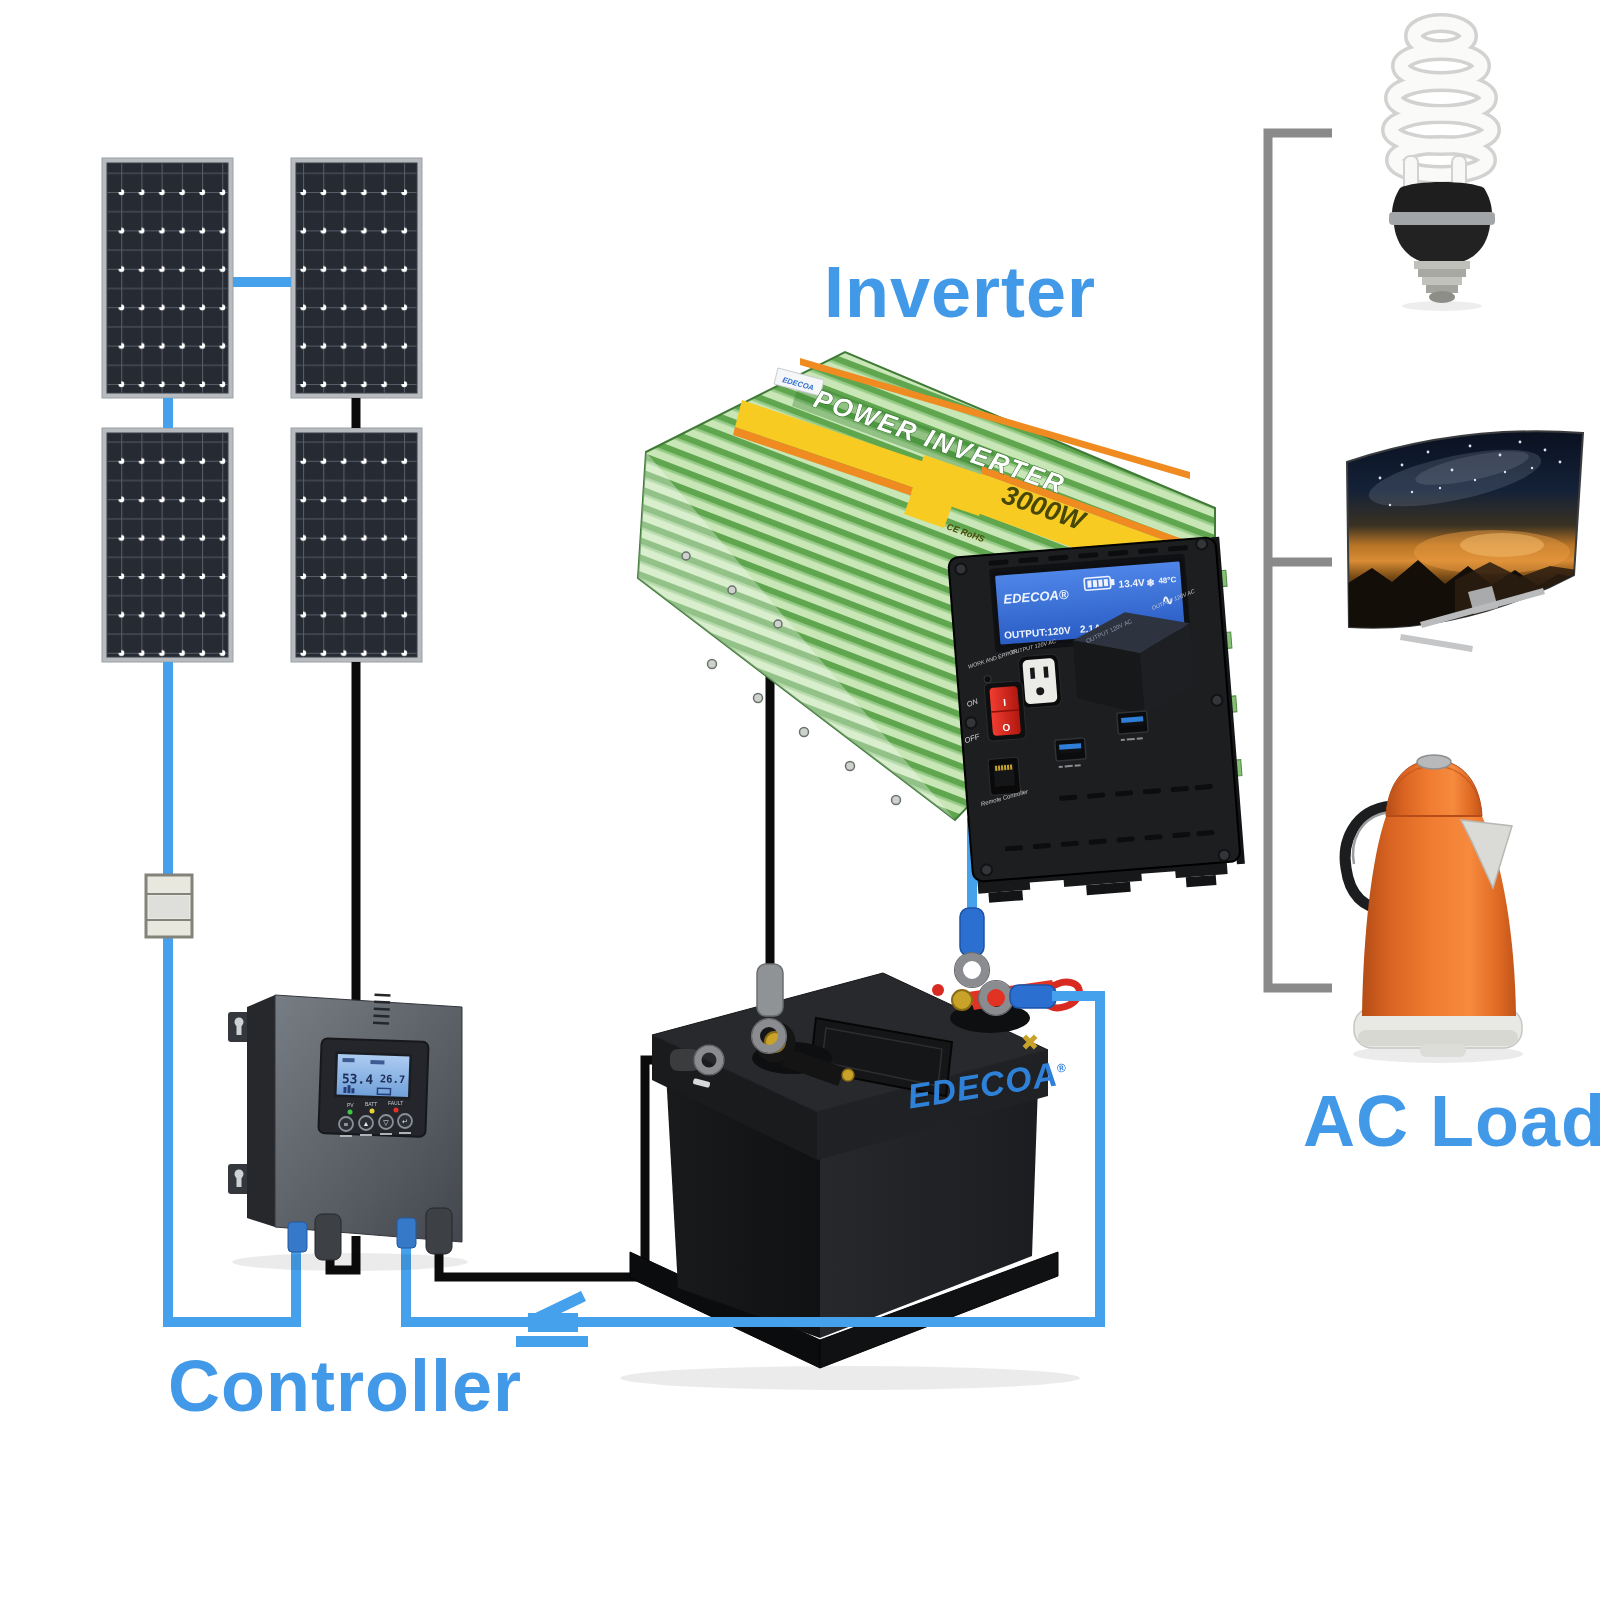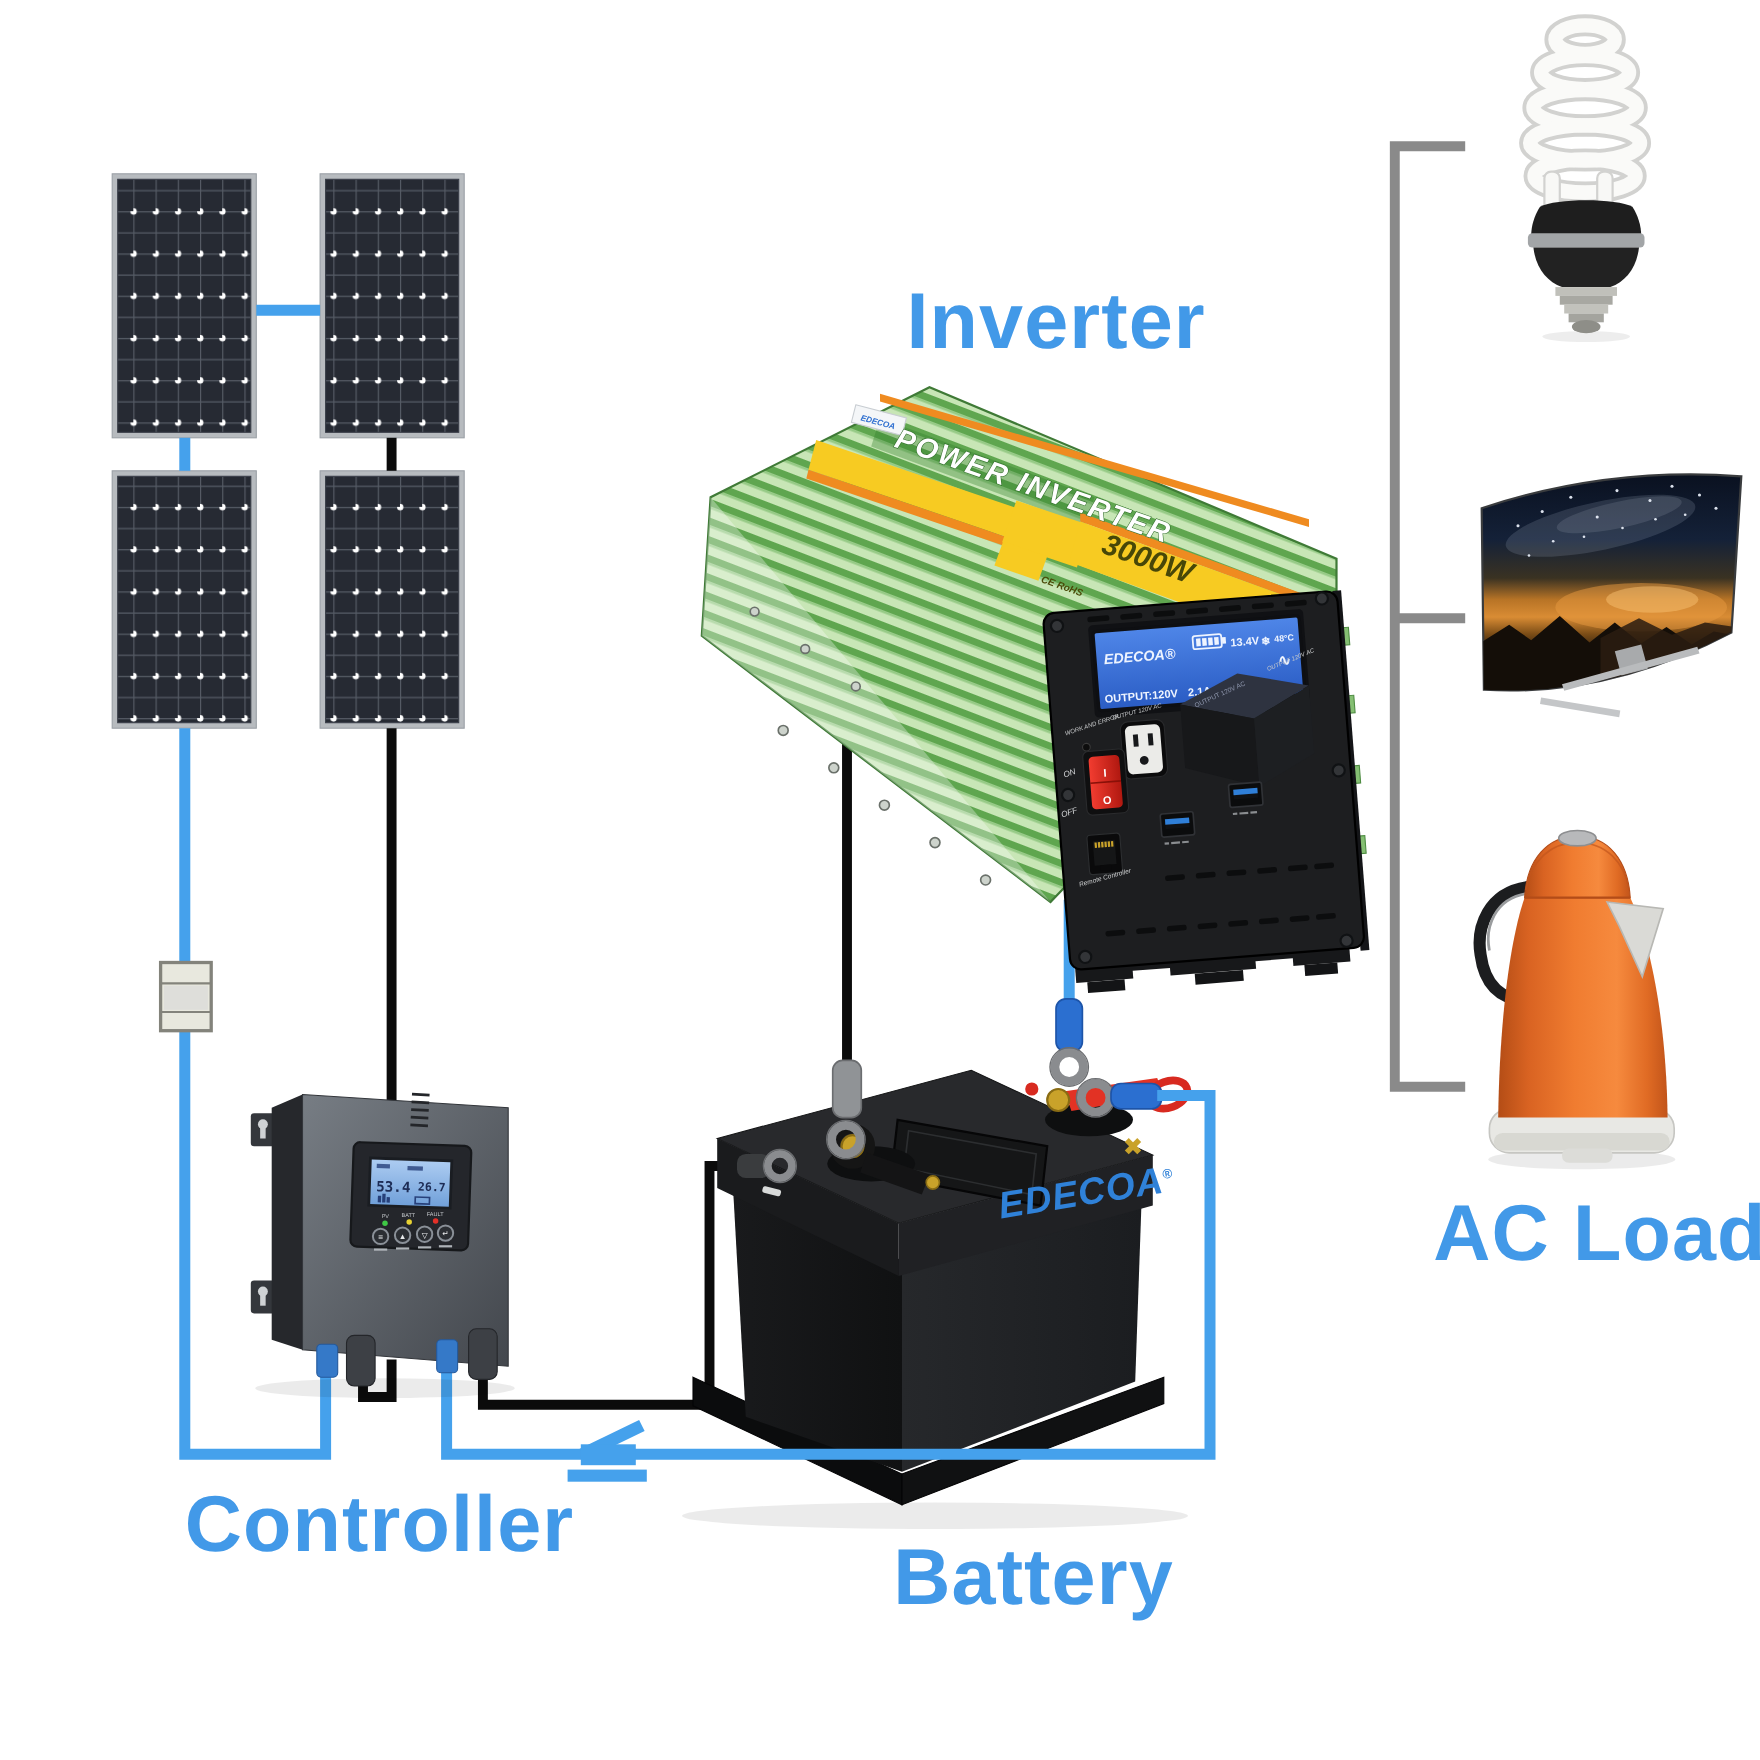--- a/index.html
+++ b/index.html
@@ -467,21 +467,20 @@
         <rect x="158" y="194" width="4" height="2" fill="#8a8d90"></rect>
             <rect x="164" y="194" width="8" height="2" fill="#8a8d90"></rect>
             <rect x="174" y="194" width="6" height="2" fill="#8a8d90"></rect>
       </g>
     </g>
   </g>
 </svg>
 
 <div class="lbl" style="left:783px;top:256px;margin-left:41px;">Inverter</div>
 <div class="lbl" style="left:144px;top:1350px;margin-left:24px;">Controller</div>
-<div class="lbl" style="left:812px;top:1398px;">Battery</div>
 <div class="lbl" style="left:1303px;top:1085px;">AC Load</div>
 
 <div style="position:absolute;left:905px;top:1078px;transform:rotate(-9deg);transform-origin:0 0;
             font:italic 700 34px 'Liberation Sans',sans-serif;color:#2f81d8;letter-spacing:1px;">
   <span>EDECOA</span><span style="font-size:12px;vertical-align:super;">®</span>
 </div>
 
 </div>
 
 </body></html>

